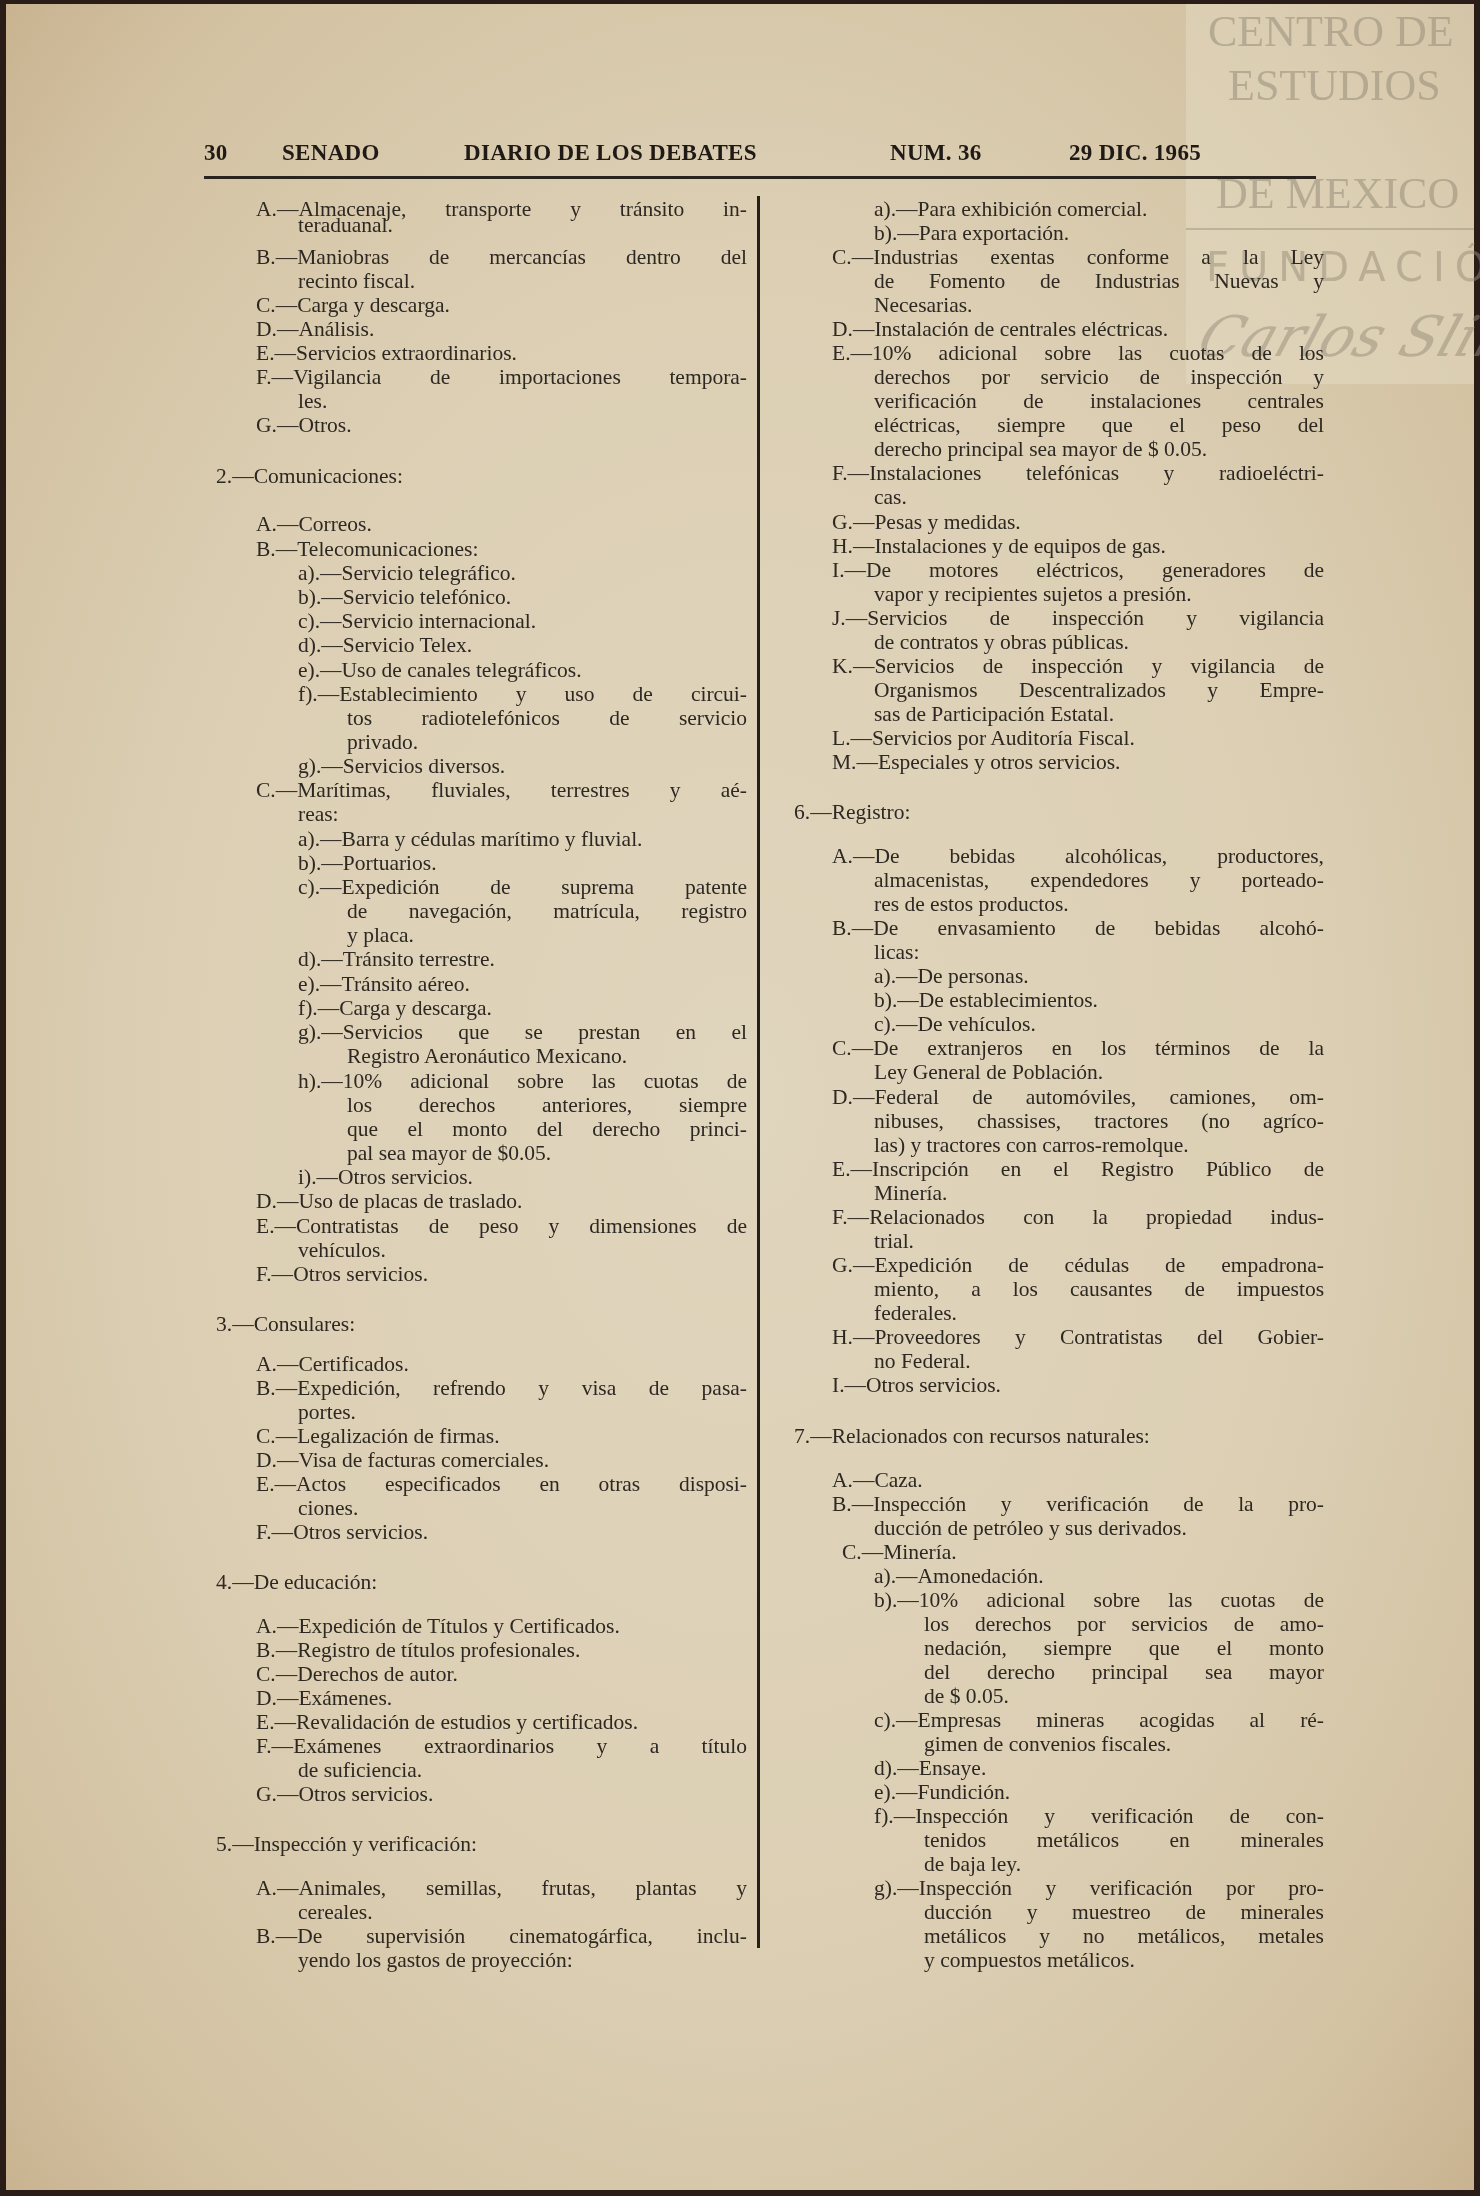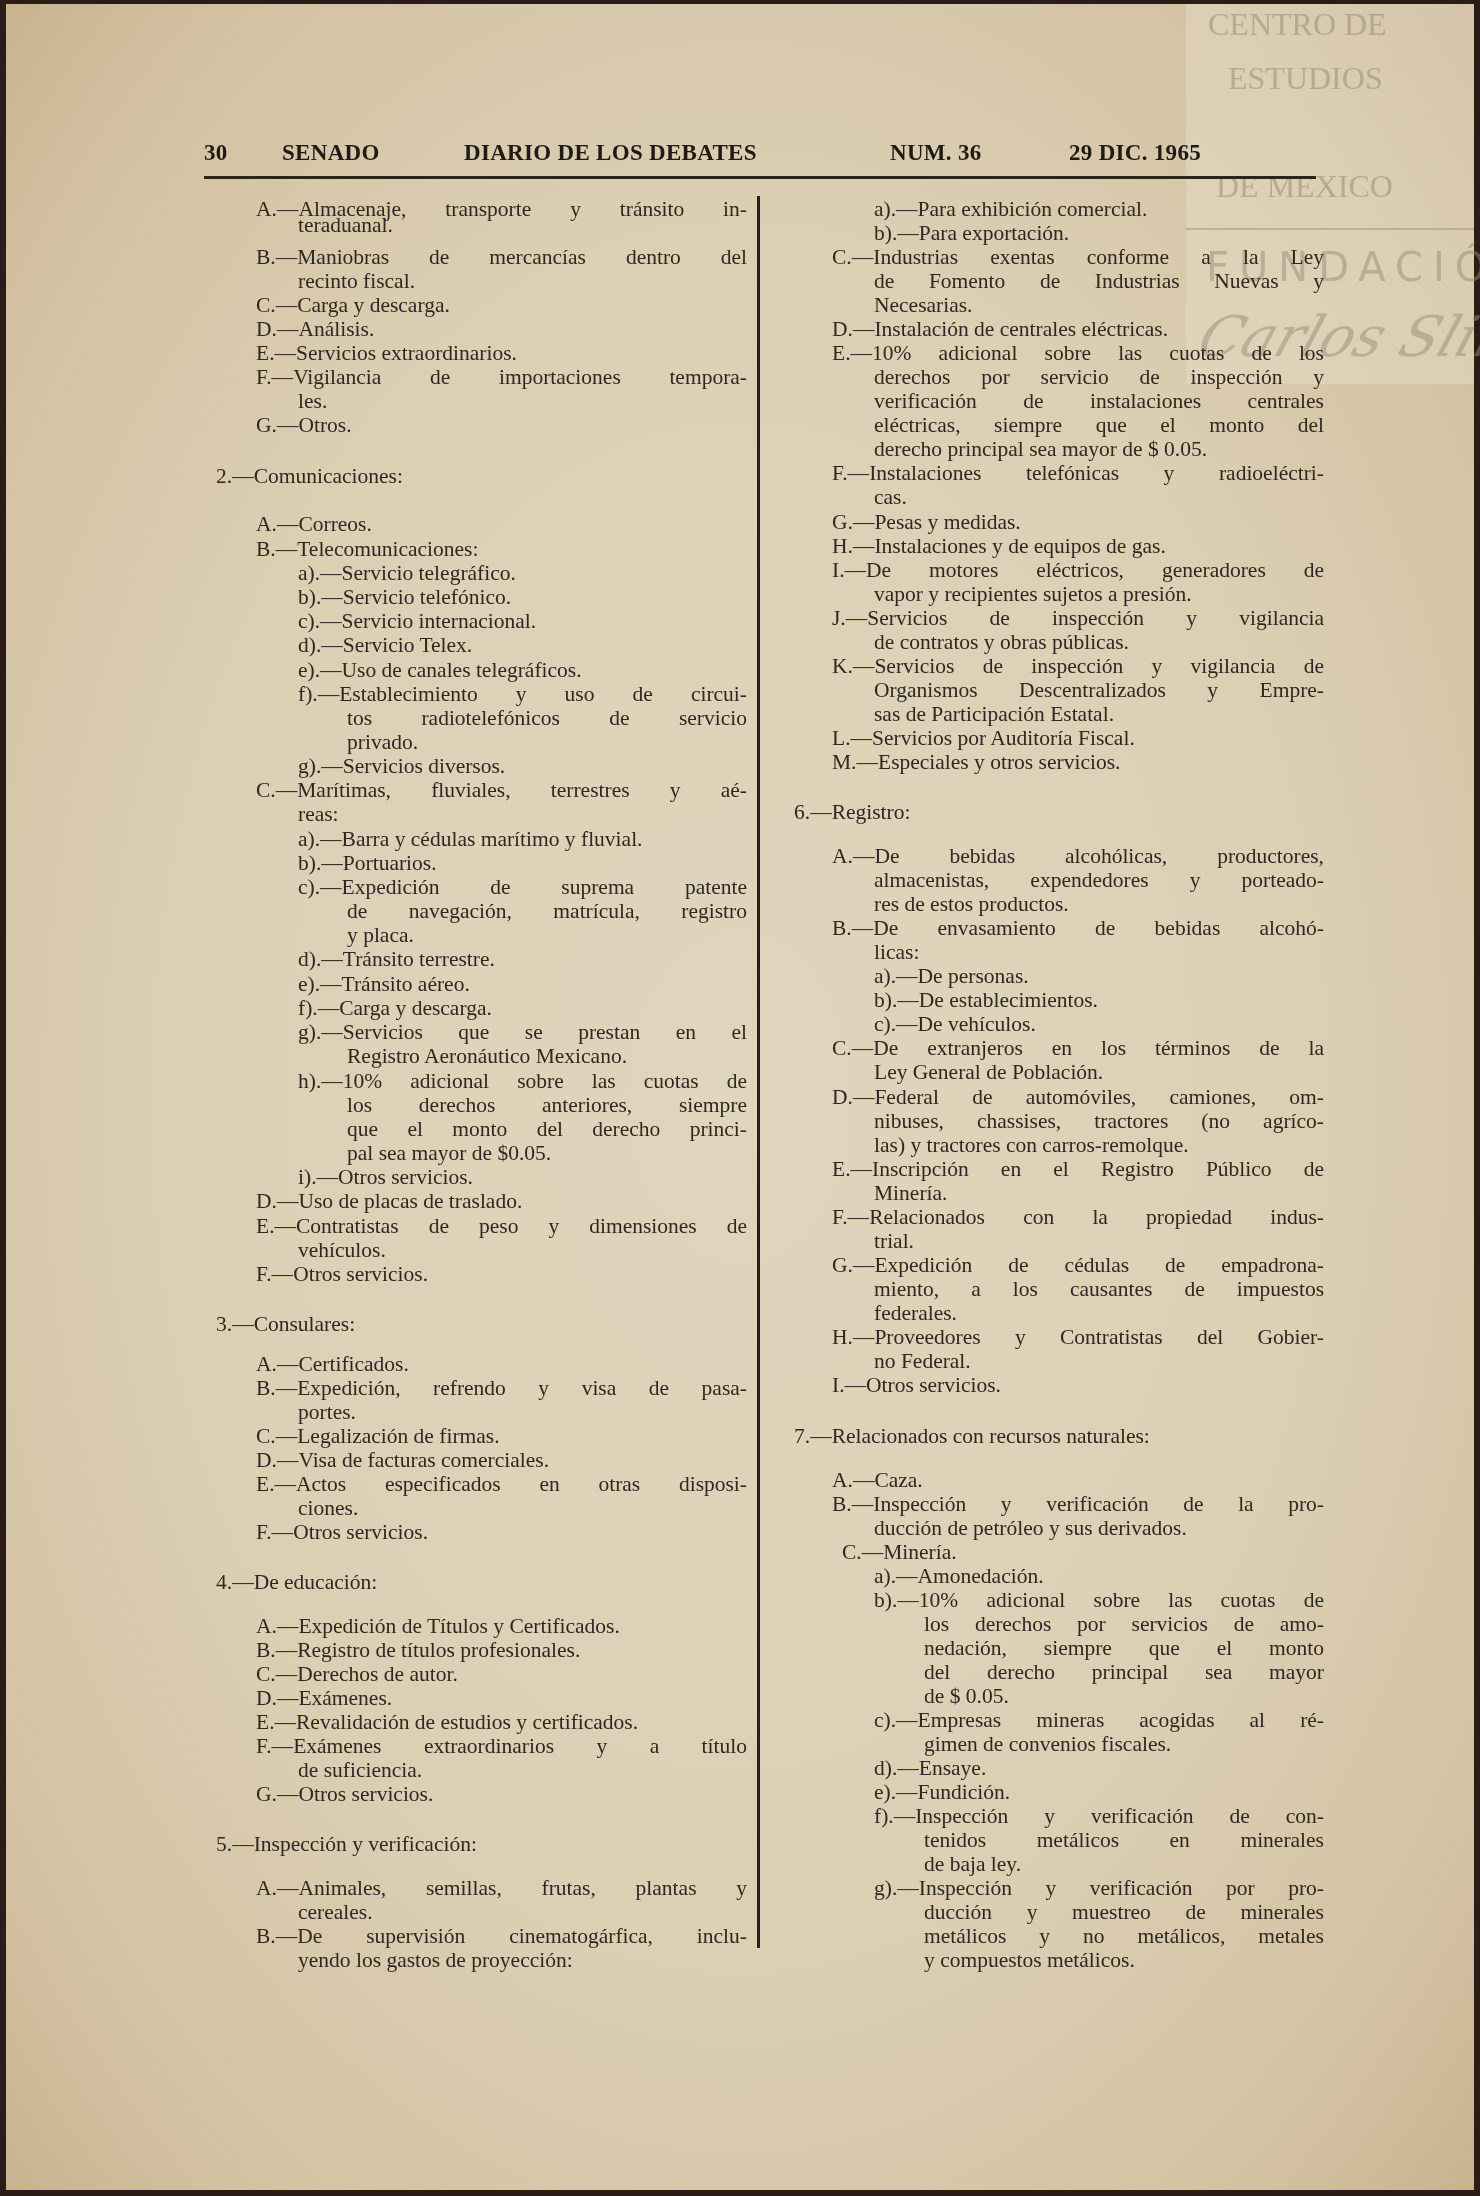--- a/index.html
+++ b/index.html
@@ -5,21 +5,21 @@
   html,body{margin:0;padding:0;}
   body{width:1480px;height:2196px;overflow:hidden;background:#2a1d17;}
   .page{position:absolute;left:6px;top:4px;width:1468px;height:2186px;
     background:radial-gradient(ellipse at 50% 50%, #e0d5bd 0%, #dccfb4 55%, #d3c2a2 85%, #c9b391 100%);
     font-family:"DejaVu Serif","Liberation Serif",serif;color:#2c2620;}
   .hdr{position:absolute;top:136px;height:30px;font-family:"Liberation Serif",serif;font-weight:bold;font-size:23px;color:#1f1a15;letter-spacing:0.3px;white-space:nowrap;}
   .rule{position:absolute;left:198px;top:172px;width:1112px;height:3px;background:#2a241e;}
   .divider{position:absolute;left:751px;top:192px;width:3px;height:1752px;background:#26201a;}
   .ln{position:absolute;font-family:"Liberation Serif",serif;font-size:21.5px;line-height:24px;height:24px;white-space:nowrap;color:#2e2822;}
   .ln.j{text-align:justify;text-align-last:justify;white-space:normal;overflow:hidden;}
-  .wm{position:absolute;font-family:"Liberation Serif",serif;color:rgba(150,140,120,0.55);font-size:32px;white-space:nowrap;}
+  .wm{position:absolute;font-family:"Liberation Serif",serif;color:rgba(150,140,120,0.55);font-size:44px;white-space:nowrap;}
   .wm-sans{position:absolute;font-family:"DejaVu Sans",sans-serif;color:rgba(150,140,120,0.5);font-size:40px;letter-spacing:10px;white-space:nowrap;}
   .wm-script{position:absolute;font-family:"DejaVu Serif",serif;font-style:italic;color:rgba(150,140,120,0.5);font-size:56px;white-space:nowrap;transform:skewX(-18deg);}
   .wm-line{position:absolute;height:2px;background:rgba(150,140,120,0.45);}
   .wm-panel{position:absolute;left:1180px;top:0;width:288px;height:380px;background:rgba(235,228,210,0.35);}
 </style>
 </head>
 <body>
 
 <div class="page">
 
@@ -111,21 +111,21 @@
   <div id="right-col">
       <div class="ln" style="top: 193px; left: 868px;"><span>a).—</span><span>Para exhibición comercial.</span></div>
       <div class="ln" style="top: 217px; left: 868px;"><span>b).—</span><span>Para exportación.</span></div>
       <div class="ln j" style="top: 241px; left: 826px; width: 492px;"><span>C.—</span><span>Industrias exentas conforme a la Ley</span></div>
       <div class="ln j" style="top: 265px; left: 868px; width: 450px;"><span>de Fomento de Industrias Nuevas y</span></div>
       <div class="ln" style="top: 289px; left: 868px;"><span>Necesarias.</span></div>
       <div class="ln" style="top: 313px; left: 826px;"><span>D.—</span><span>Instalación de centrales eléctricas.</span></div>
       <div class="ln j" style="top: 337px; left: 826px; width: 492px;"><span>E.—</span><span>10% adicional sobre las cuotas de los</span></div>
       <div class="ln j" style="top: 361px; left: 868px; width: 450px;"><span>derechos por servicio de inspección y</span></div>
       <div class="ln j" style="top: 385px; left: 868px; width: 450px;"><span>verificación de instalaciones centrales</span></div>
-      <div class="ln j" style="top: 409px; left: 868px; width: 450px;"><span>eléctricas, siempre que el monto del</span></div>
+      <div class="ln j" style="top: 409px; left: 868px; width: 450px;"><span>eléctricas, siempre que el peso del</span></div>
       <div class="ln" style="top: 433px; left: 868px;"><span>derecho principal sea mayor de $ 0.05.</span></div>
       <div class="ln j" style="top: 457px; left: 826px; width: 492px;"><span>F.—</span><span>Instalaciones telefónicas y radioeléctri-</span></div>
       <div class="ln" style="top: 481px; left: 868px;"><span>cas.</span></div>
       <div class="ln" style="top: 506px; left: 826px;"><span>G.—</span><span>Pesas y medidas.</span></div>
       <div class="ln" style="top: 530px; left: 826px;"><span>H.—</span><span>Instalaciones y de equipos de gas.</span></div>
       <div class="ln j" style="top: 554px; left: 826px; width: 492px;"><span>I.—</span><span>De motores eléctricos, generadores de</span></div>
       <div class="ln" style="top: 578px; left: 868px;"><span>vapor y recipientes sujetos a presión.</span></div>
       <div class="ln j" style="top: 602px; left: 826px; width: 492px;"><span>J.—</span><span>Servicios de inspección y vigilancia</span></div>
       <div class="ln" style="top: 626px; left: 868px;"><span>de contratos y obras públicas.</span></div>
       <div class="ln j" style="top: 650px; left: 826px; width: 492px;"><span>K.—</span><span>Servicios de inspección y vigilancia de</span></div>

